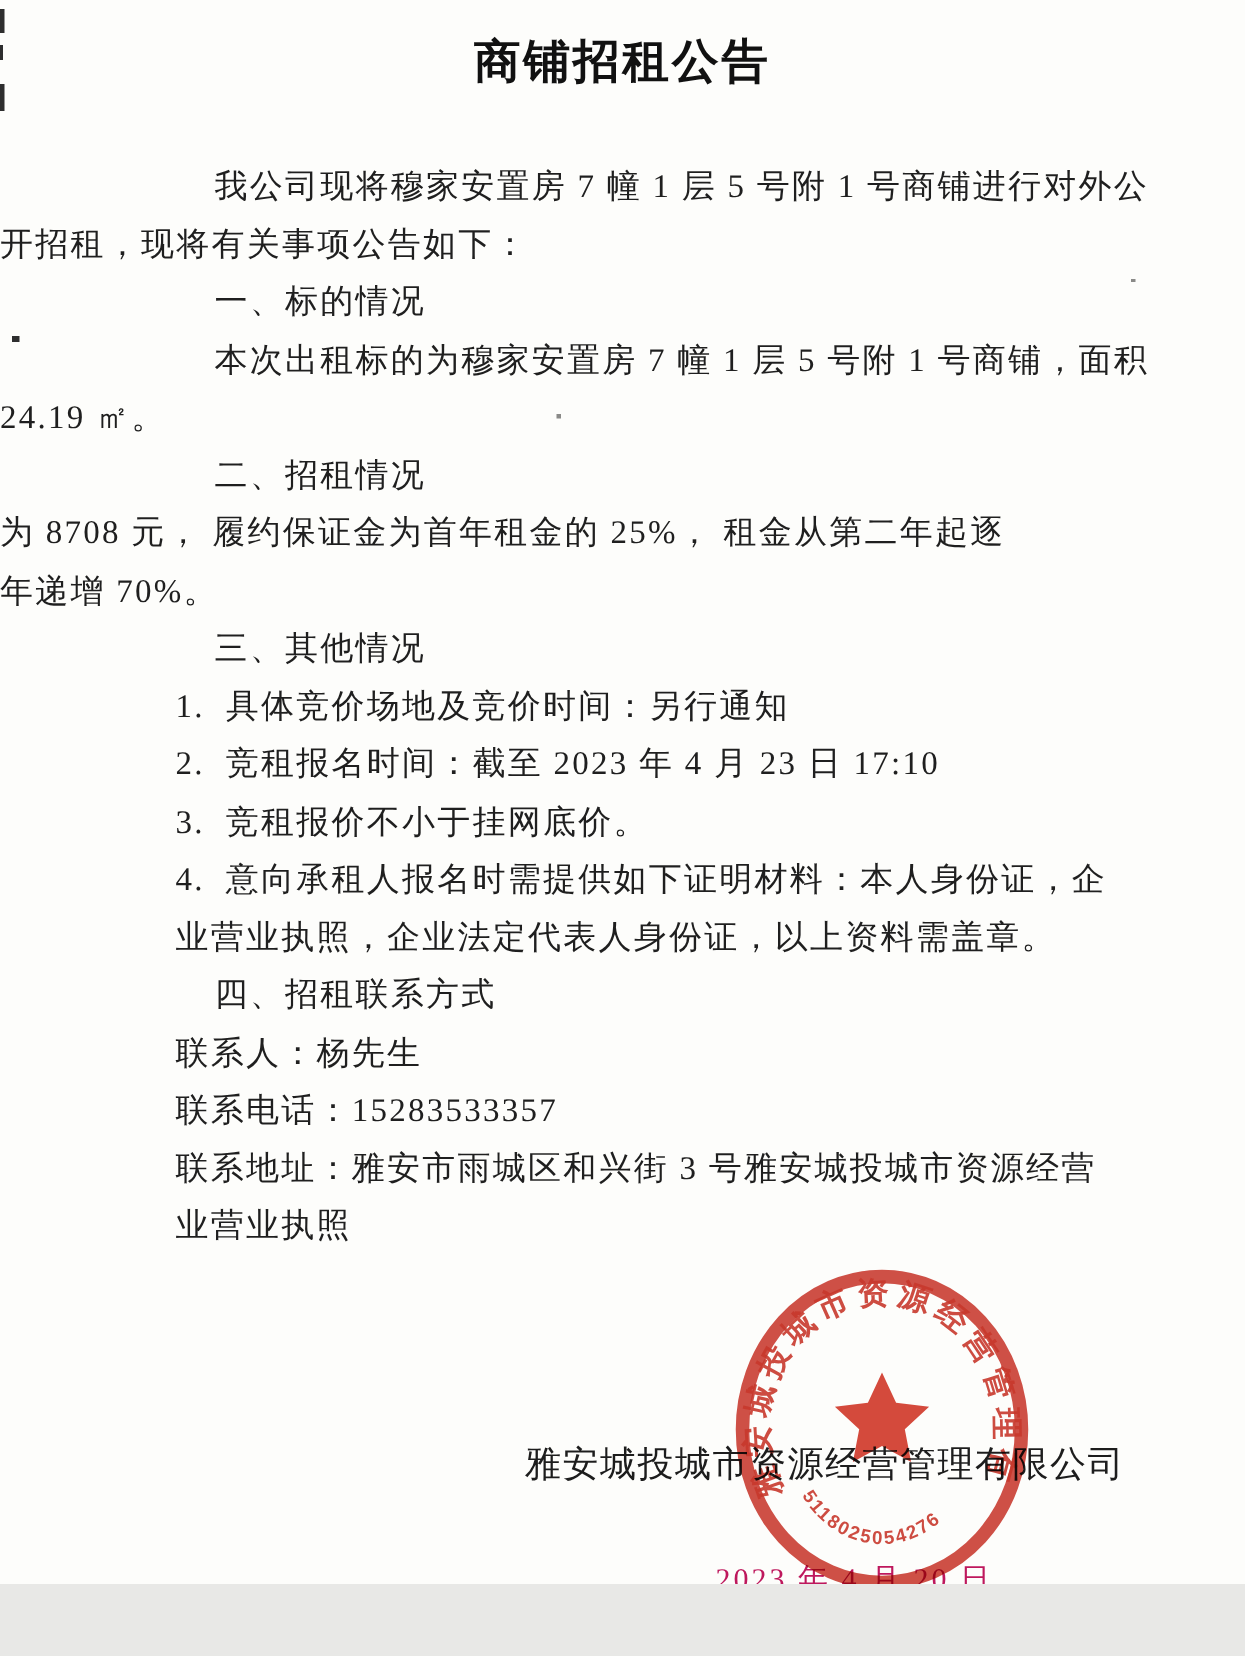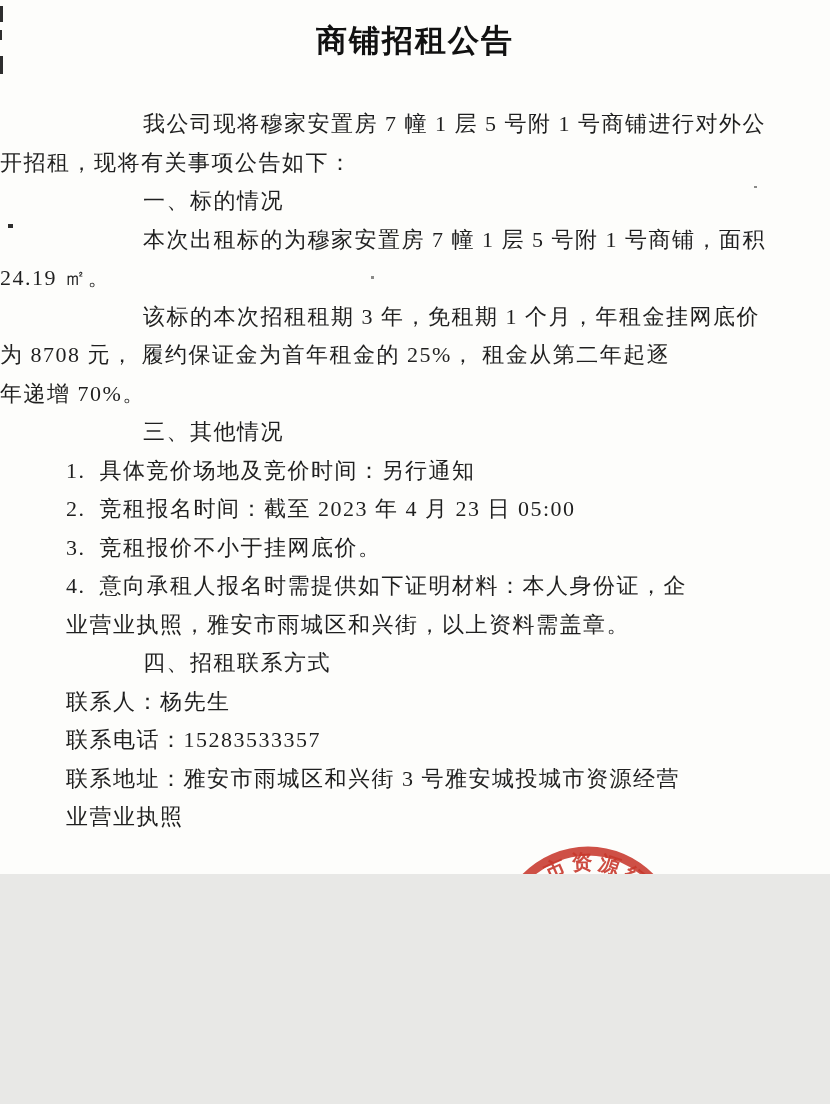--- a/index.html
+++ b/index.html
@@ -1,19 +1,19 @@
 <!DOCTYPE html>
 <html><head>
 <meta charset="utf-8">
 <style>
   * { margin:0; padding:0; box-sizing:border-box; }
   html,body { width:830px; background:#e8e8e6; }
   .page {
     position:relative;
-    width:830px; height:874px;
+    width:830px; height:1056px;
     background:#fdfdfb;
     overflow:hidden;
     font-family:"Liberation Serif","DejaVu Serif",serif;
     color:#1b1b1b;
   }
   .doc-title {
     position:absolute; top:20px; left:0; right:0;
     text-align:center;
     font-family:"Liberation Sans","DejaVu Sans",sans-serif;
     font-weight:bold;
@@ -26,21 +26,21 @@
     height:38.5px;
     display:flex; align-items:center;
     font-size:22px;
     letter-spacing:1.5px;
     white-space:pre;
     color:#1f1f1f;
     text-align:center;
   }
   .ln.indent { padding-left:143px; }
   .ln.flush  {  }
-  .ln.list   { padding-left:66px; }
+  .ln.list   { padding-left:117px; }
   .signature-company {
     position:absolute; top:960px; right:80px;
     font-size:24px; letter-spacing:1px; color:#1d1d1d;
   }
   .signature-date {
     position:absolute; top:1039px; right:168px;
     font-size:20px; letter-spacing:2px; color:#be185d;
   }
   .seal {
     position:absolute; left:486px; top:842px;
@@ -61,29 +61,29 @@
 <div class="page">
 
   <div class="doc-title">商铺招租公告</div>
 
   <div class="body-lines">
     <div class="ln indent">我公司现将穆家安置房 7 幢 1 层 5 号附 1 号商铺进行对外公</div>
     <div class="ln flush">开招租，现将有关事项公告如下：</div>
     <div class="ln indent">一、标的情况</div>
     <div class="ln indent">本次出租标的为穆家安置房 7 幢 1 层 5 号附 1 号商铺，面积</div>
     <div class="ln flush">24.19 ㎡。</div>
-    <div class="ln indent">该标的本次招租租期 3 年，免租期 1 个月，年租金挂网底价</div>
+    <div class="ln indent">二、招租情况</div>
     <div class="ln flush">为 8708 元， 履约保证金为首年租金的 25%， 租金从第二年起逐</div>
     <div class="ln flush">年递增 70%。</div>
     <div class="ln indent">三、其他情况</div>
     <div class="ln list">1.  具体竞价场地及竞价时间：另行通知</div>
-    <div class="ln list">2.  竞租报名时间：截至 2023 年 4 月 23 日 05:00</div>
+    <div class="ln list">2.  竞租报名时间：截至 2023 年 4 月 23 日 17:10</div>
     <div class="ln list">3.  竞租报价不小于挂网底价。</div>
     <div class="ln list">4.  意向承租人报名时需提供如下证明材料：本人身份证，企</div>
-    <div class="ln list">业营业执照，雅安市雨城区和兴街，以上资料需盖章。</div>
+    <div class="ln list">业营业执照，企业法定代表人身份证，以上资料需盖章。</div>
     <div class="ln indent">四、招租联系方式</div>
     <div class="ln list">联系人：杨先生</div>
     <div class="ln list">联系电话：15283533357</div>
     <div class="ln list">联系地址：雅安市雨城区和兴街 3 号雅安城投城市资源经营</div>
     <div class="ln list">业营业执照</div>
   </div>
 
   <div class="signature-company">雅安城投城市资源经营管理有限公司</div>
   <div class="signature-date">2023 年 4 月 20 日</div>
 

